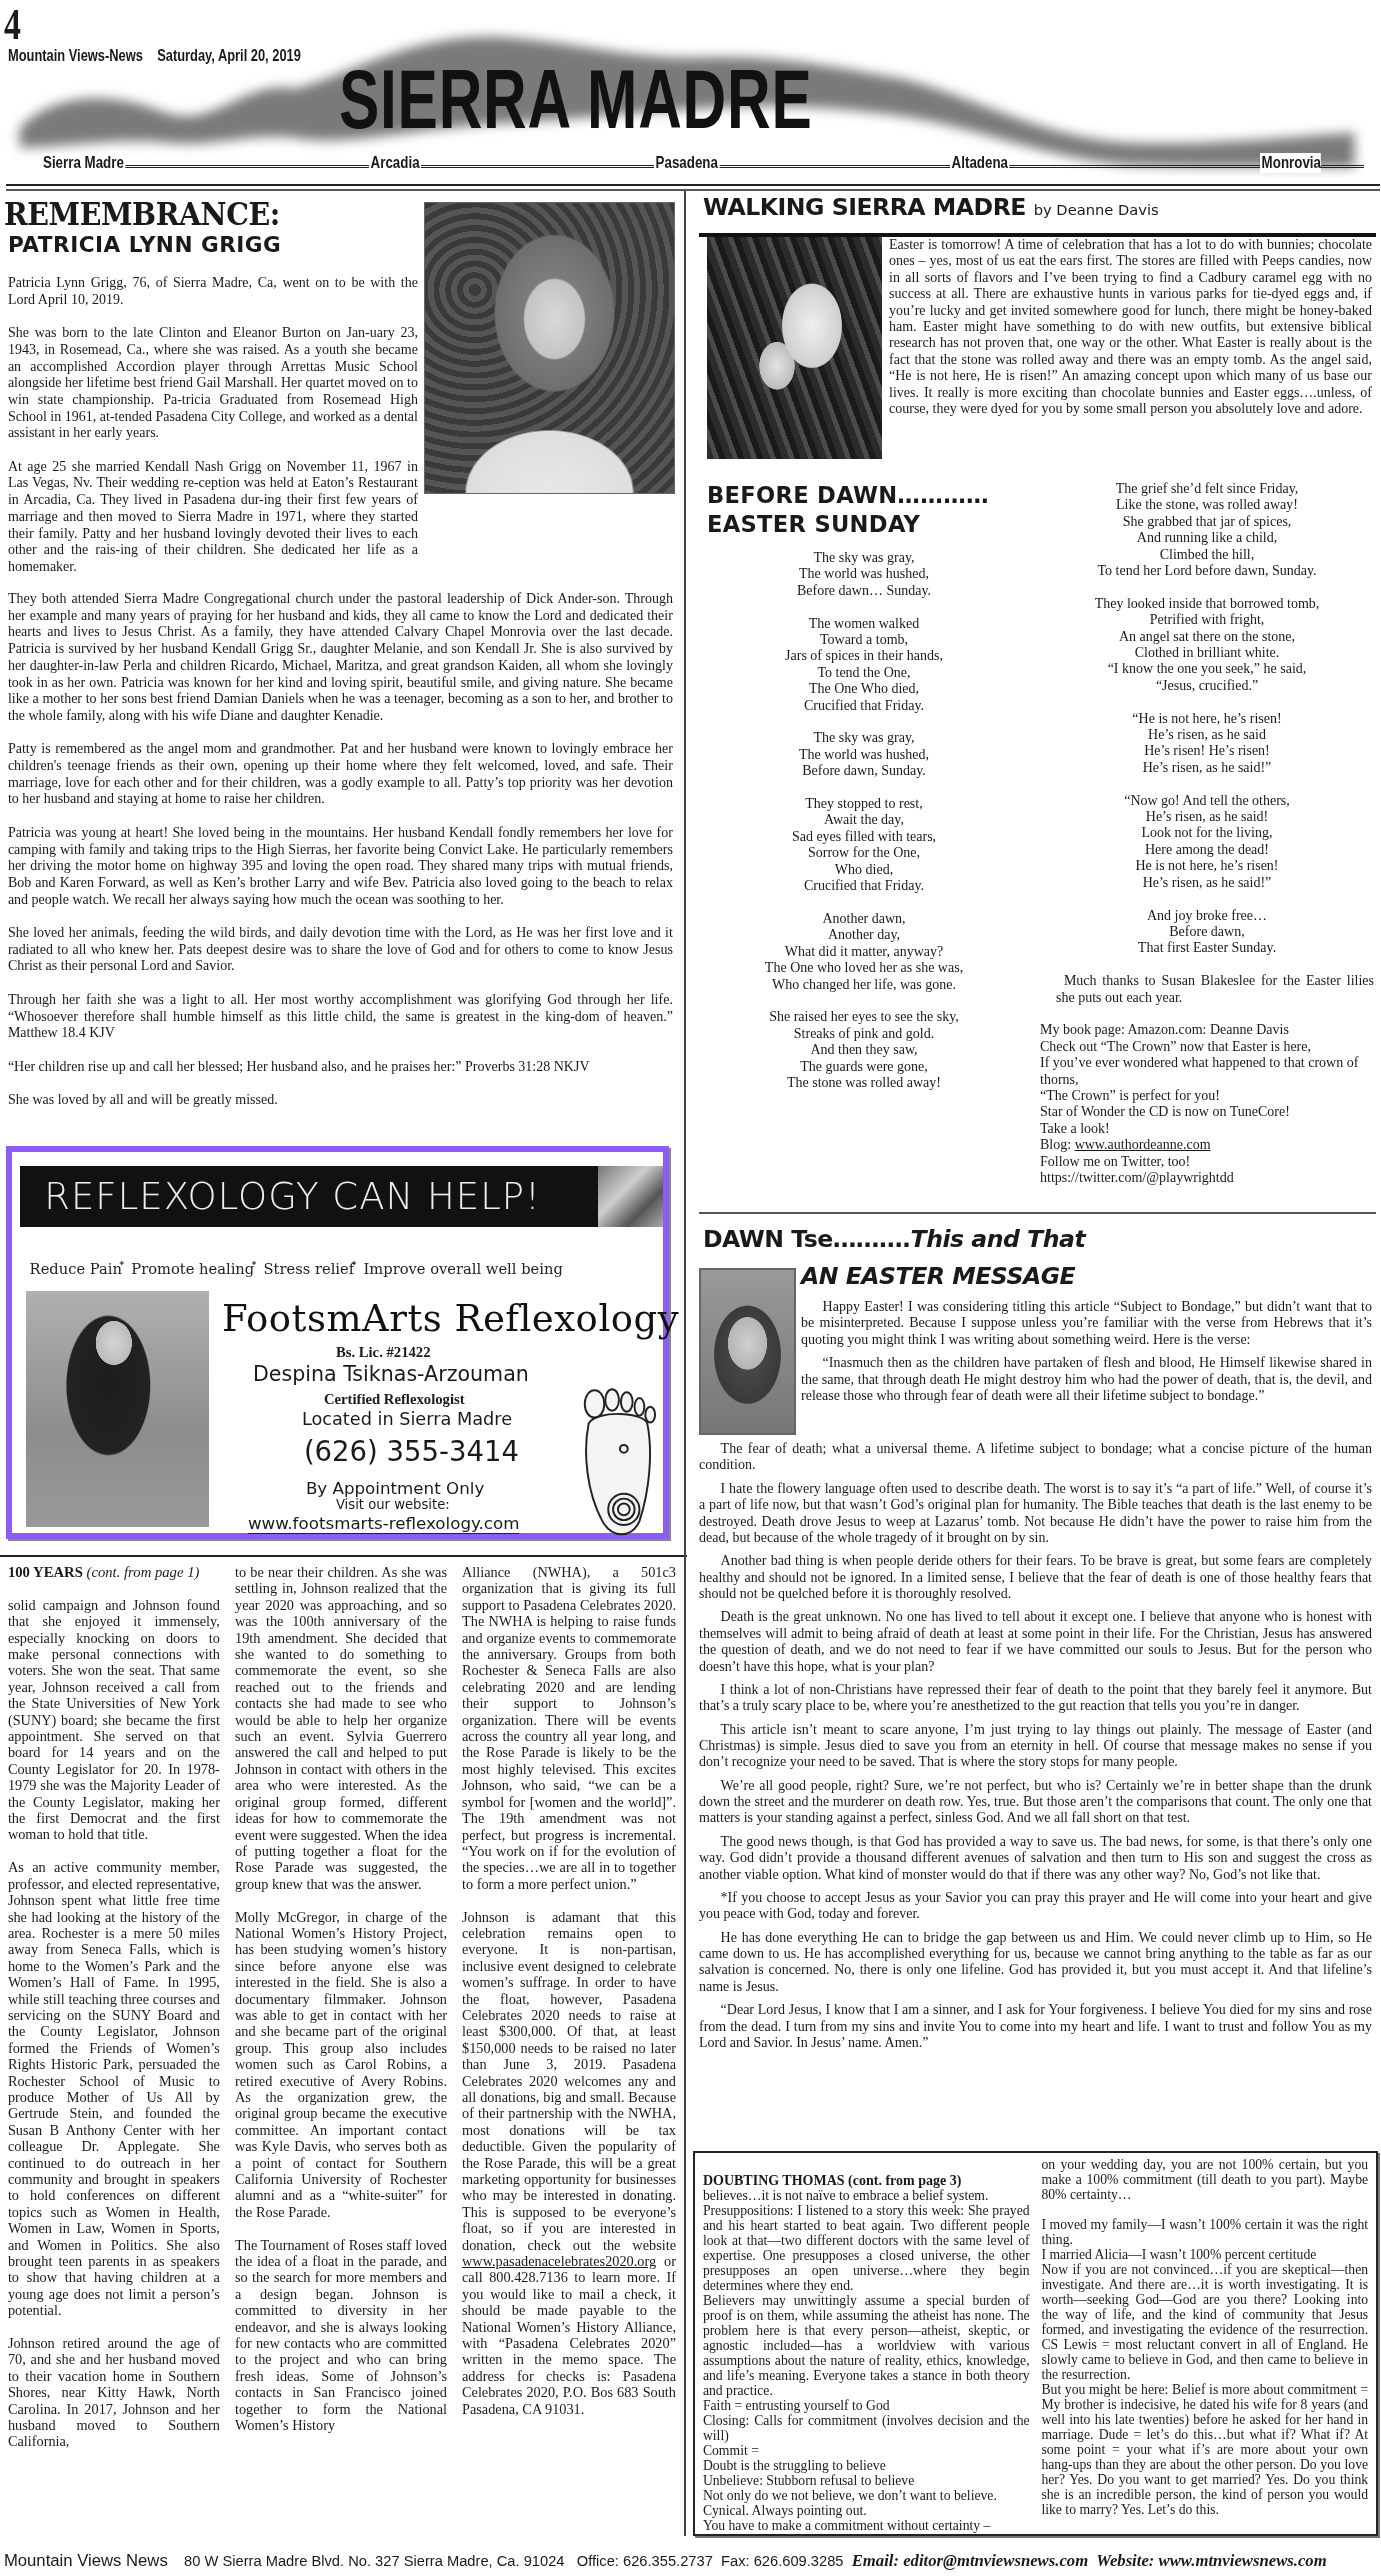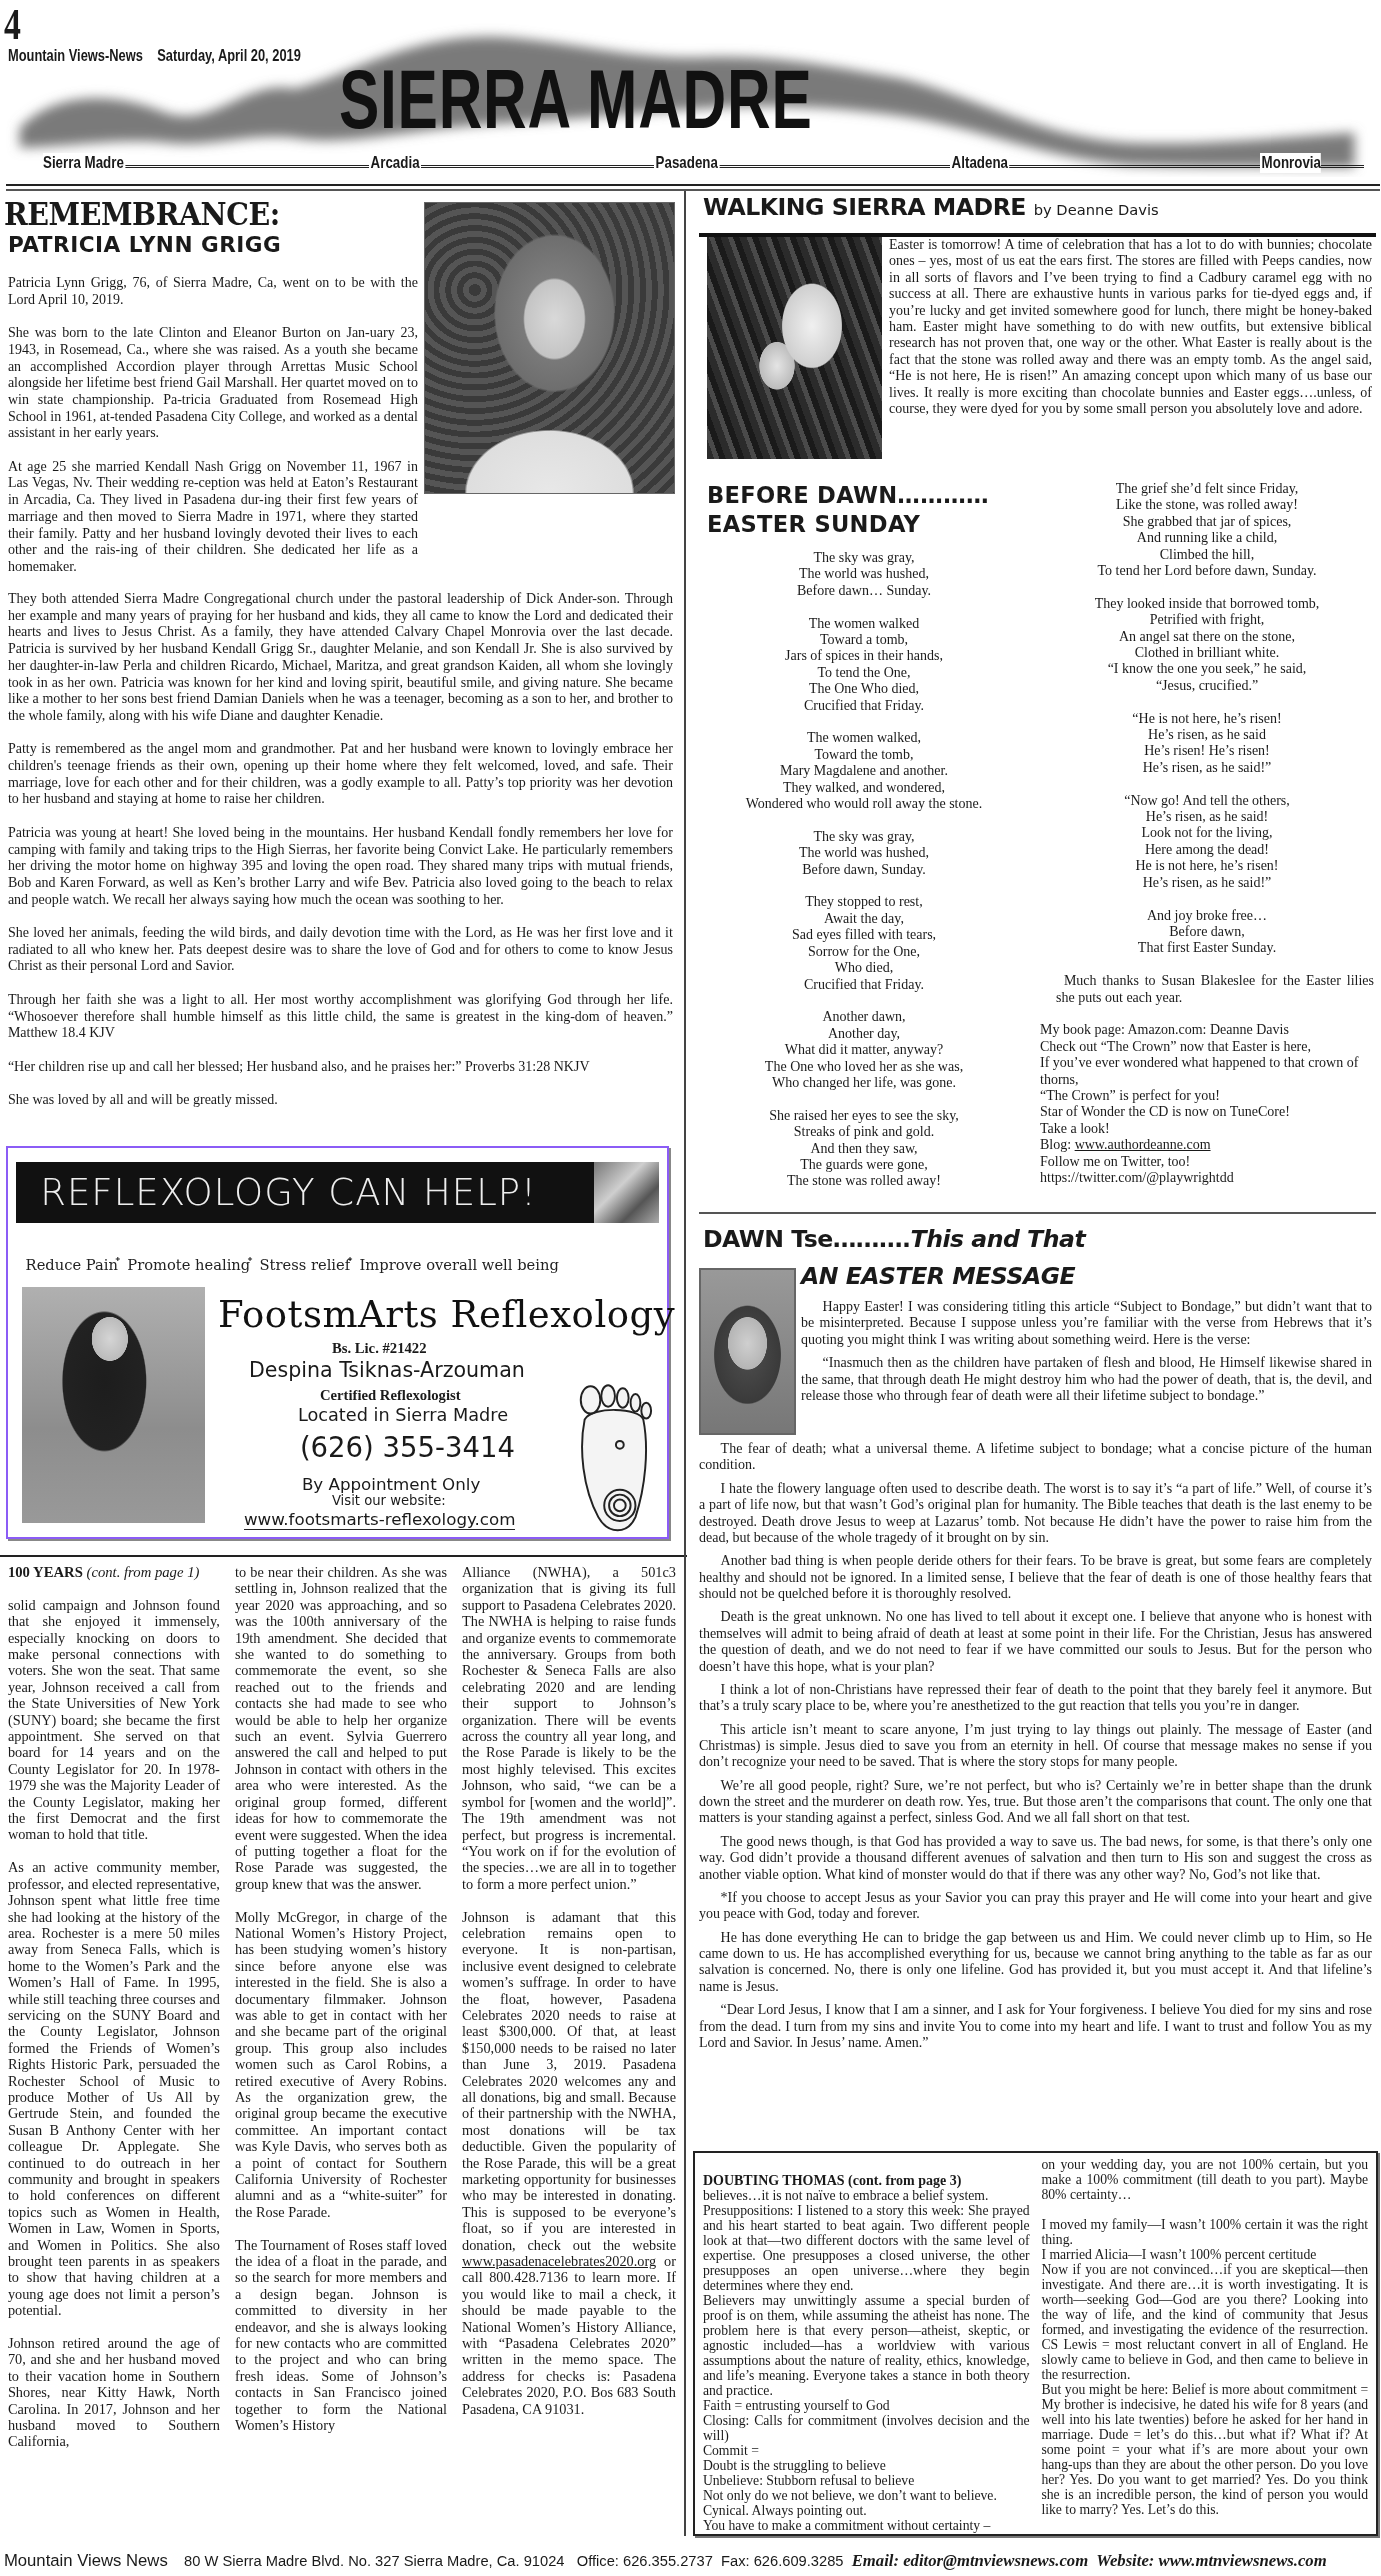--- a/index.html
+++ b/index.html
@@ -24,21 +24,21 @@
     background: radial-gradient(ellipse 54px 71px at 52% 40%, #d9d9d9 0%, #c4c4c4 55%, transparent 58%),
                 radial-gradient(ellipse 98px 128px at 52% 38%, #8a8a8a 0%, #6e6e6e 60%, transparent 62%),
                 radial-gradient(ellipse 118px 88px at 50% 100%, #e8e8e8 0%, #dedede 70%, transparent 72%),
                 repeating-radial-gradient(circle at 20% 30%, #3a3a3a 0 5.9px, #555 5.9px 11.8px);
   }
   .obit-text { left: 7.9px; width: 410px; font-size: 14px; line-height: 16.7px; text-align: justify; }
   .obit-wide { left: 7.9px; width: 665px; font-size: 14px; line-height: 16.7px; text-align: justify; }
   .obit-p { margin-bottom: 16.7px; }
 
   
-  .ad-box { left: 5.9px; top: 1146px; width: 663px; height: 393px; border: 2px solid #8b5cf6; box-shadow: 2px 2px 0 #888; background: #fff; }
+  .ad-box { left: 5.9px; top: 1146px; width: 663px; height: 393px; border: 6px solid #8b5cf6; box-shadow: 2px 2px 0 #888; background: #fff; }
   .ad-banner { position: absolute; left: 7.9px; top: 13.7px; width: 643px; height: 61px; background: #111; }
   .ad-banner-text { position: absolute; left: 24.5px; top: 9.8px; color: #eee; font-family: "DejaVu Sans", sans-serif; font-size: 37px; letter-spacing: 1px; font-weight: 300; white-space: nowrap; }
   .ad-banner-photo { position: absolute; right: 0; top: 0; width: 65px; height: 61px; background: linear-gradient(135deg, #777, #cfcfcf 40%, #555 70%, #aaa); }
   .ad-tagline { position: absolute; left: 17.7px; top: 108px; font-family: "DejaVu Serif", serif; font-size: 14.7px; color: #222; white-space: nowrap; }
   .ad-person { position: absolute; left: 13.7px; top: 139px; width: 183px; height: 236px;
     background: radial-gradient(ellipse 25.5px 31px at 48% 22%, #d5d5d5 0%, #bbb 70%, transparent 72%),
                 radial-gradient(ellipse 59px 98px at 45% 40%, #1d1d1d 0%, #222 70%, transparent 72%),
                 linear-gradient(180deg, #b0b0b0, #8d8d8d 60%, #999);
   }
   .ad-brand { position: absolute; left: 210px; top: 145px; font-family: "DejaVu Serif", serif; font-size: 37px; color: #111; white-space: nowrap; letter-spacing: 0.5px; }
@@ -231,27 +231,20 @@
     </div>
     <div class="stanza">
       <div>The women walked</div>
       <div>Toward a tomb,</div>
       <div>Jars of spices in their hands,</div>
       <div>To tend the One,</div>
       <div>The One Who died,</div>
       <div>Crucified that Friday.</div>
     </div>
     <div class="stanza">
-      <div>The women walked,</div>
-      <div>Toward the tomb,</div>
-      <div>Mary Magdalene and another.</div>
-      <div>They walked, and wondered,</div>
-      <div>Wondered who would roll away the stone.</div>
-    </div>
-    <div class="stanza">
       <div>The sky was gray,</div>
       <div>The world was hushed,</div>
       <div>Before dawn, Sunday.</div>
     </div>
     <div class="stanza">
       <div>They stopped to rest,</div>
       <div>Await the day,</div>
       <div>Sad eyes filled with tears,</div>
       <div>Sorrow for the One,</div>
       <div>Who died,</div>

